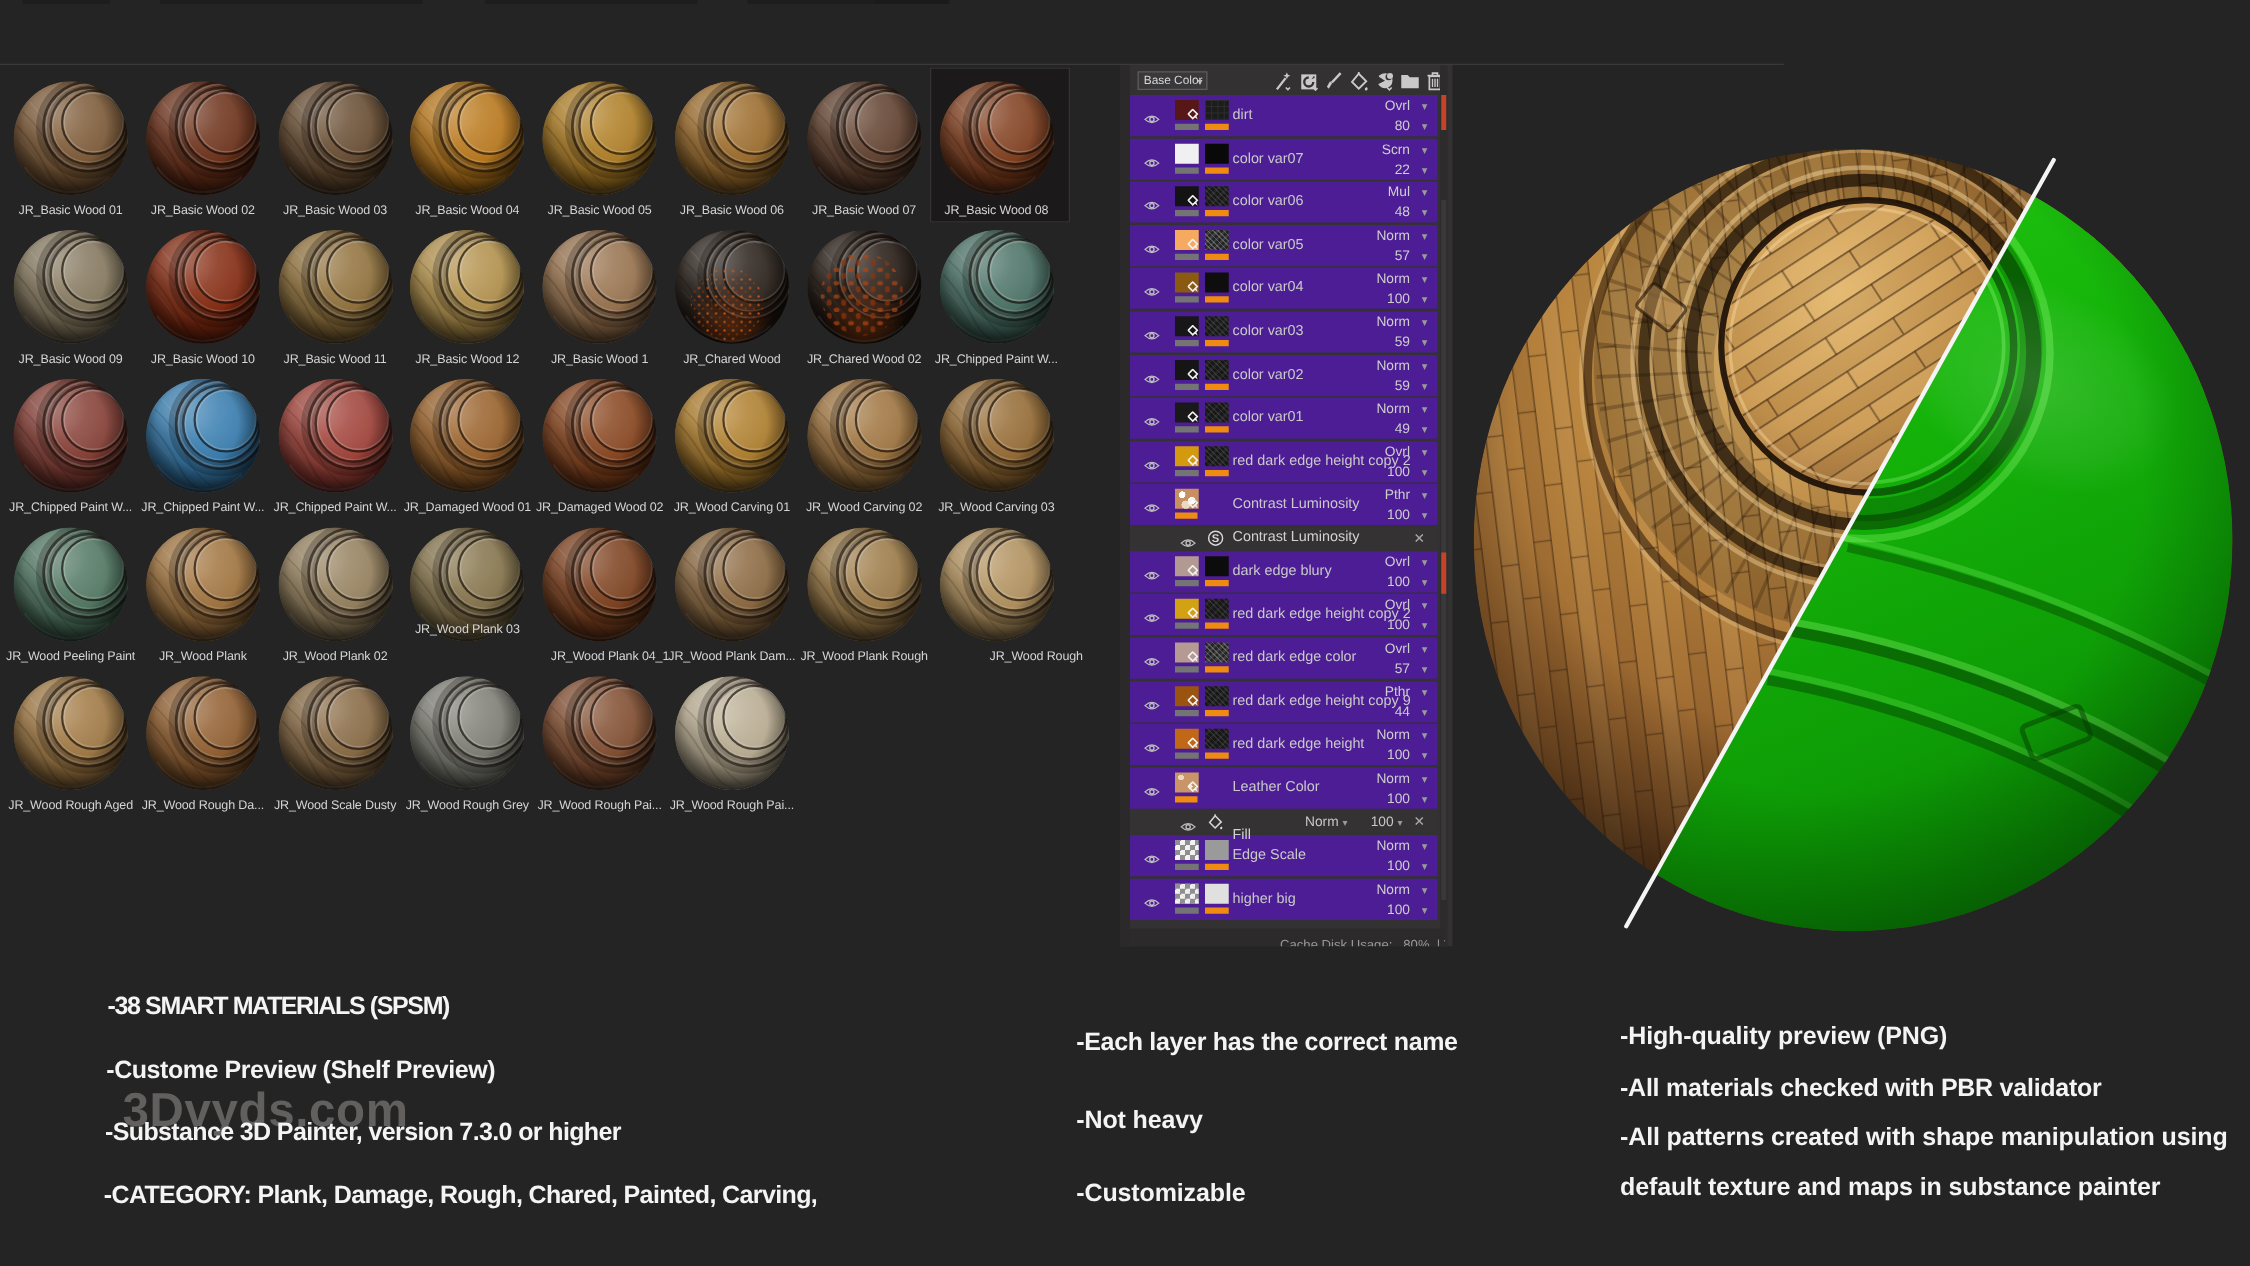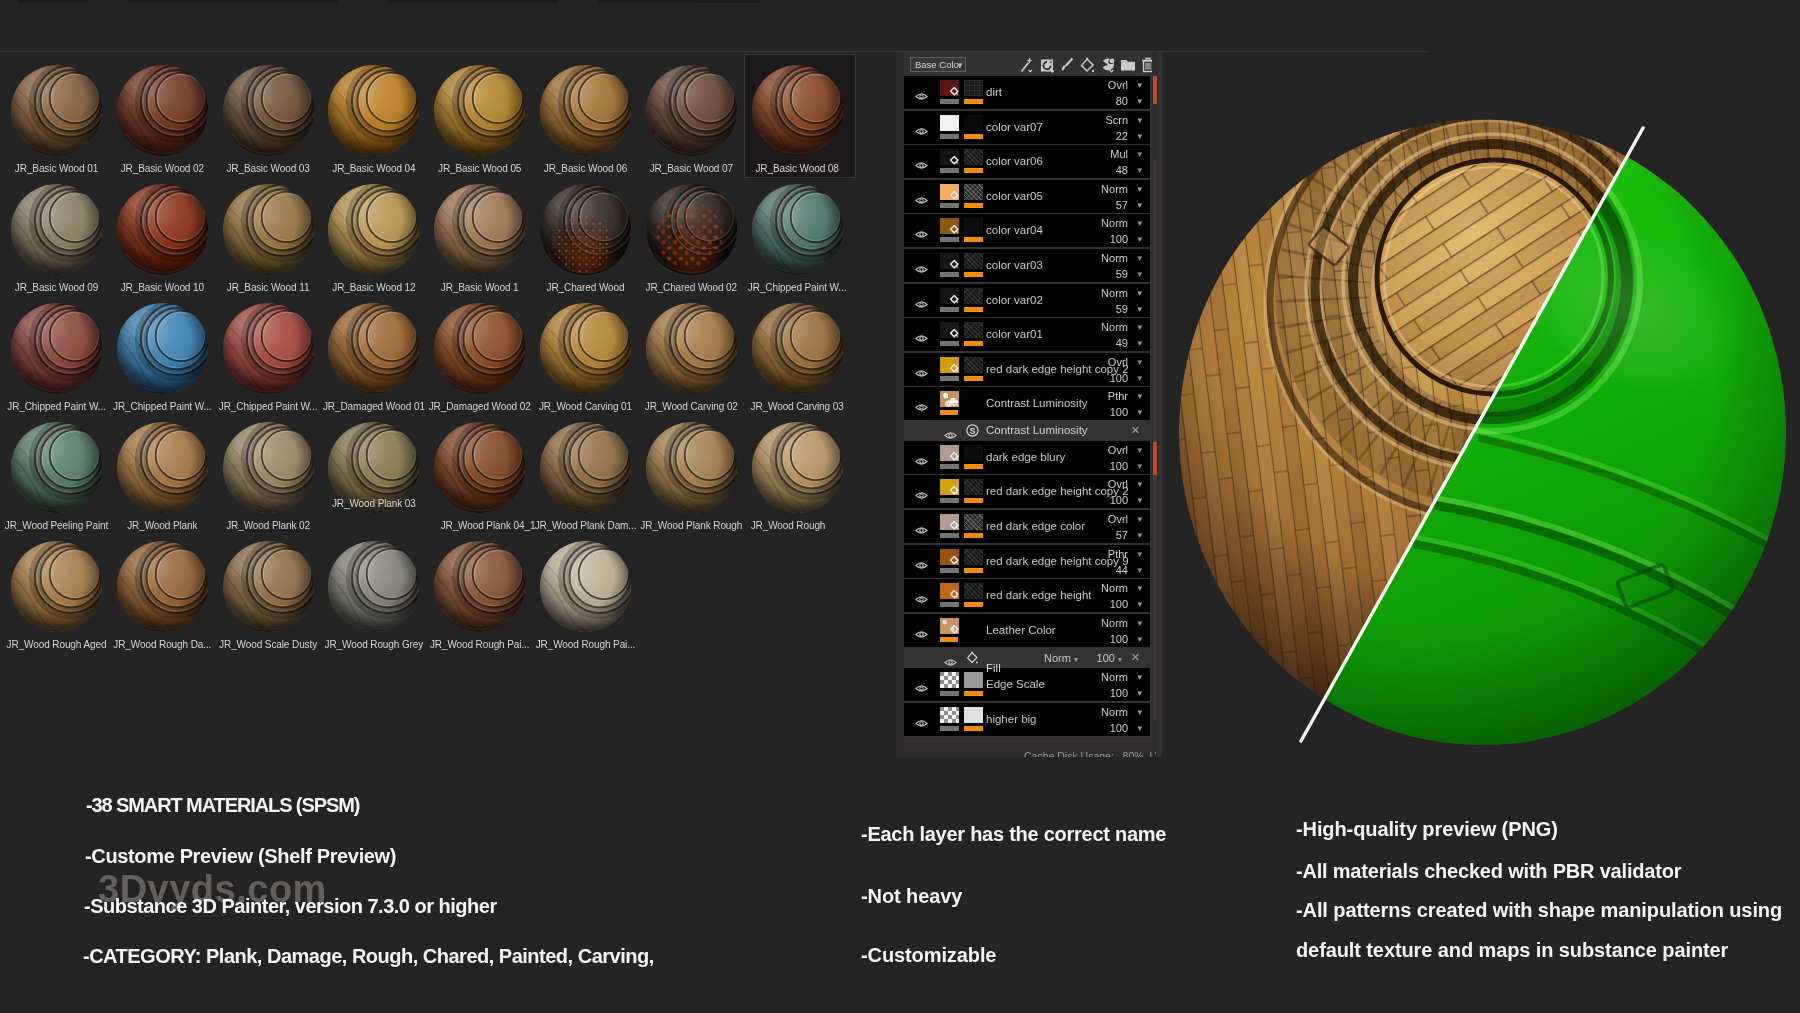--- a/index.html
+++ b/index.html
@@ -4,21 +4,21 @@
 *{margin:0;padding:0;box-sizing:border-box}
 html,body{width:1800px;height:1013px;overflow:hidden;background:#252425;font-family:"Liberation Sans",sans-serif}
 #topline{position:absolute;left:0;top:51px;width:1427px;height:1px;background:#3a3a3a}
 .frag{position:absolute;top:0;height:3px;background:#171717;opacity:.55}
 .ball{position:absolute;width:97px;height:97px}
 .blabel{position:absolute;width:150px;text-align:center;font-size:10px;color:#d4d4d4;letter-spacing:-0.1px;white-space:nowrap}
 #seltile{position:absolute;left:744px;top:54px;width:112px;height:124px;background:#1b191a;border:1px solid #353334}
 
 #panel{position:absolute;left:896px;top:52px;width:266px;height:705px;background:#333132}
 #panel .gut{position:absolute;left:0;top:0;width:8px;height:705px;background:#2b292a}
-.lrow{position:absolute;left:8px;width:246px;height:33px;background:#000000}
+.lrow{position:absolute;left:8px;width:246px;height:33px;background:#4c1d95}
 .lsub{position:absolute;left:8px;width:246px;height:19px;background:#343233}
 .eye{position:absolute;left:11px;top:11px}
 .esub{position:absolute;left:40px;top:5px}
 .th1{position:absolute;left:36px;top:4px;width:19px;height:16px}
 .th2{position:absolute;left:60px;top:4px;width:19px;height:16px}
 .gbar{position:absolute;left:36px;top:23px;width:19px;height:5px;background:#747474}
 .obar{position:absolute;left:60px;top:23px;width:19px;height:5px;background:#ef8b10}
 .lname{position:absolute;left:82px;top:10px;font-size:11.5px;color:#c9c9c9;white-space:nowrap}
 .blend{position:absolute;right:22px;top:3px;font-size:11px;color:#cecece;text-align:right}
 .opac{position:absolute;right:22px;top:19px;font-size:11px;color:#cecece;text-align:center}
@@ -230,21 +230,21 @@
     <use href="#ballsym"></use>
   </svg>
 <div class="blabel" style="left:510.5px;top:519.5px">JR_Wood Plank Dam...</div>
 <svg class="ball" style="left:642.8px;top:418.5px;color:#a8844c" viewBox="0 0 100 100">
     <use href="#ballsym"></use>
   </svg>
 <div class="blabel" style="left:616.3px;top:519.5px">JR_Wood Plank Rough</div>
 <svg class="ball" style="left:748.6px;top:418.5px;color:#bf9c64" viewBox="0 0 100 100">
     <use href="#ballsym"></use>
   </svg>
-<div class="blabel" style="left:713px;top:519.5px">JR_Wood Rough</div>
+<div class="blabel" style="left:754px;top:519.5px">JR_Wood Rough</div>
 <svg class="ball" style="left:8.0px;top:537.5px;color:#ad8248" viewBox="0 0 100 100">
     <use href="#ballsym"></use>
   </svg>
 <div class="blabel" style="left:-18.5px;top:638.5px">JR_Wood Rough Aged</div>
 <svg class="ball" style="left:113.8px;top:537.5px;color:#9c6532" viewBox="0 0 100 100">
     <use href="#ballsym"></use>
   </svg>
 <div class="blabel" style="left:87.3px;top:638.5px">JR_Wood Rough Da...</div>
 <svg class="ball" style="left:219.6px;top:537.5px;color:#927148" viewBox="0 0 100 100">
     <use href="#ballsym"></use>

